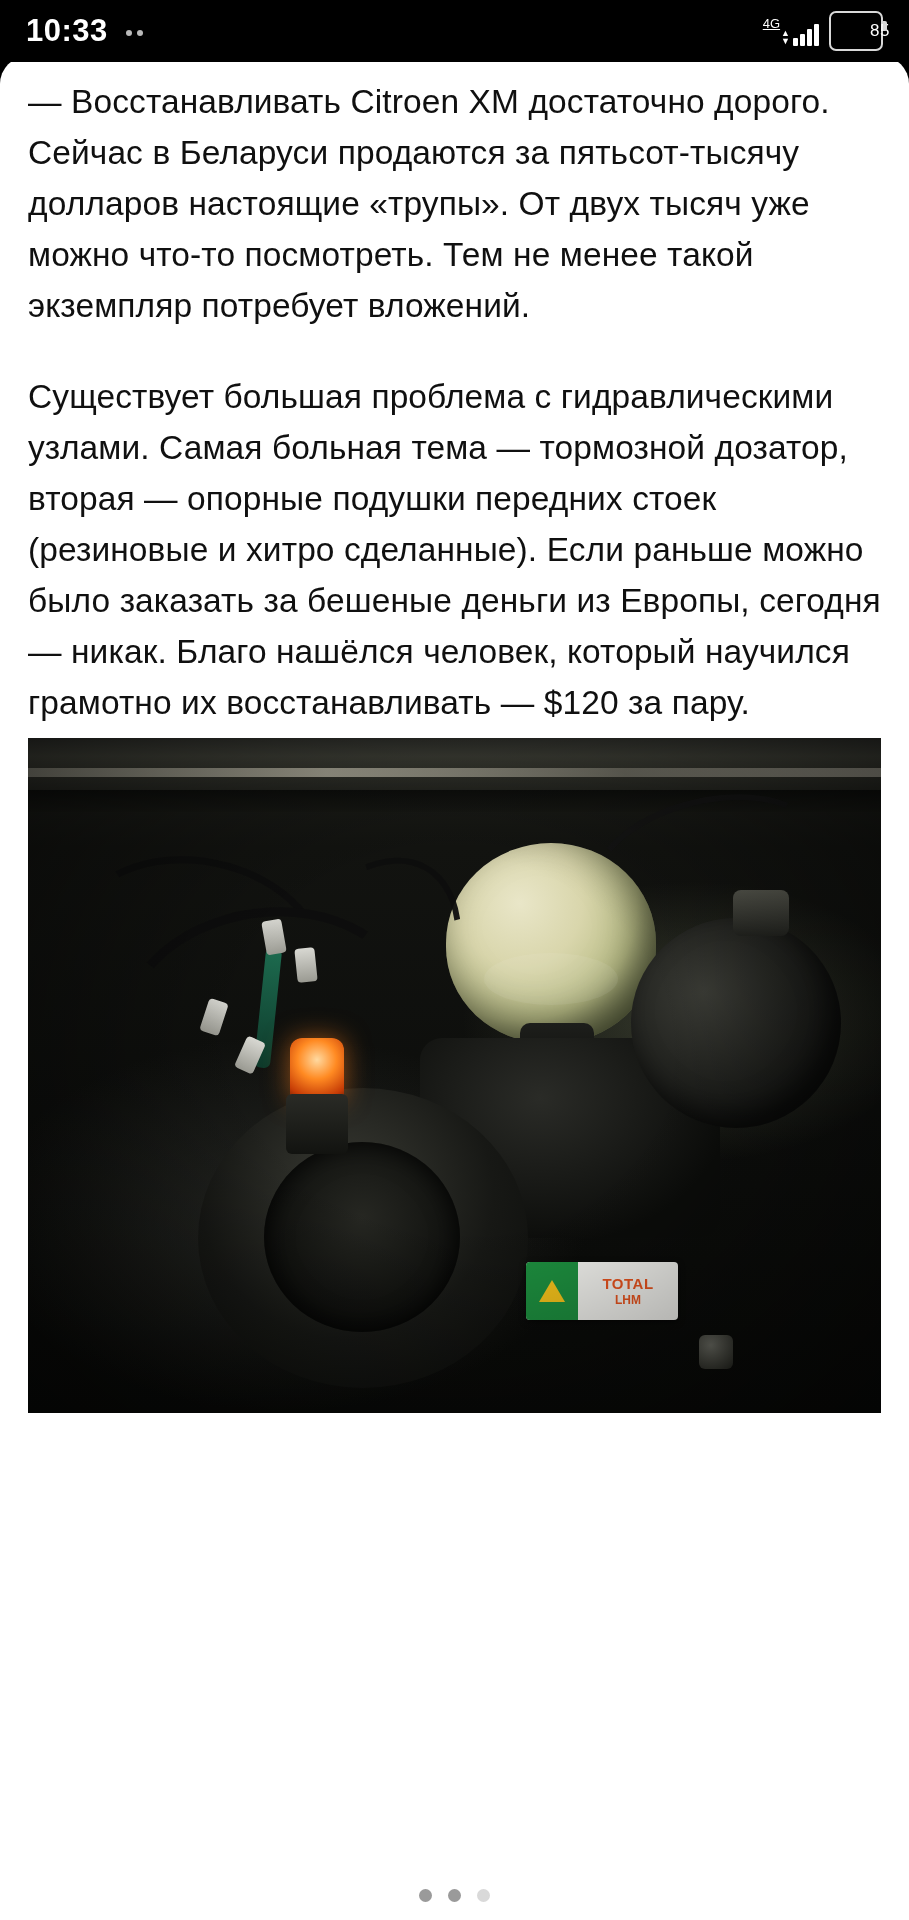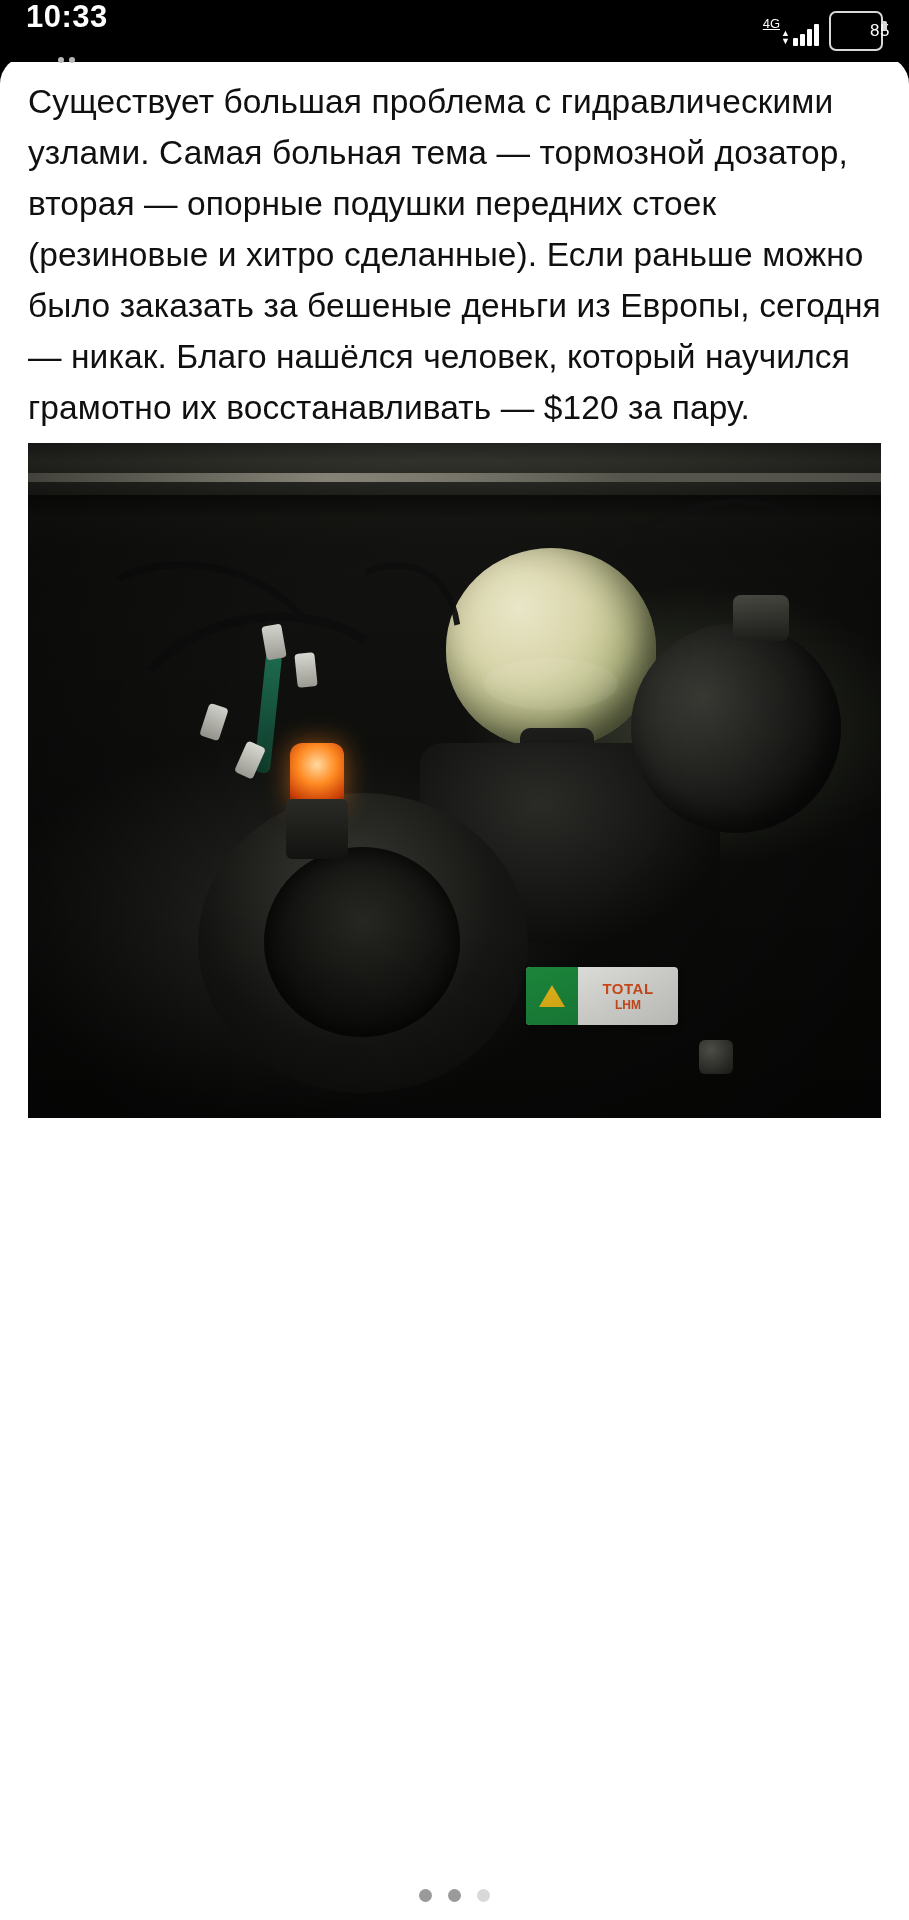--- a/index.html
+++ b/index.html
@@ -29,21 +29,20 @@
     justify-content: space-between;
     padding: 0 26px;
     color: #fff;
     background: #000;
     z-index: 10;
   }
   .status-left {
     display: flex;
     align-items: center;
     gap: 18px;
-    flex-direction: column;
   }
   .clock {
     font-size: 31px;
     font-weight: bold;
     letter-spacing: 0.5px;
     color: #fff;
   }
   .dots-icon {
     display: flex;
     gap: 5px;
@@ -435,20 +434,21 @@
           </span>
       </div>
       <div class="battery">
         <span class="battery-level">85</span>
       </div>
     </div>
   </div>
 
   <div class="sheet">
     <div class="article">
+      <p>— Восстанавливать Citroen XM достаточно дорого. Сейчас в Беларуси продаются за пятьсот-тысячу долларов настоящие «трупы». От двух тысяч уже можно что-то посмотреть. Тем не менее такой экземпляр потребует вложений.</p>
       <p>Существует большая проблема с гидравлическими узлами. Самая больная тема — тормозной дозатор, вторая — опорные подушки передних стоек (резиновые и хитро сделанные). Если раньше можно было заказать за бешеные деньги из Европы, сегодня — никак. Благо нашёлся человек, который научился грамотно их восстанавливать — $120 за пару.</p>
     </div>
 
     <div class="photo-wrap">
       <div class="photo">
         <div class="strip-top"></div>
         <div class="strip-edge"></div>
 
         <div class="wire w4"></div>
         <div class="sphere"></div>

